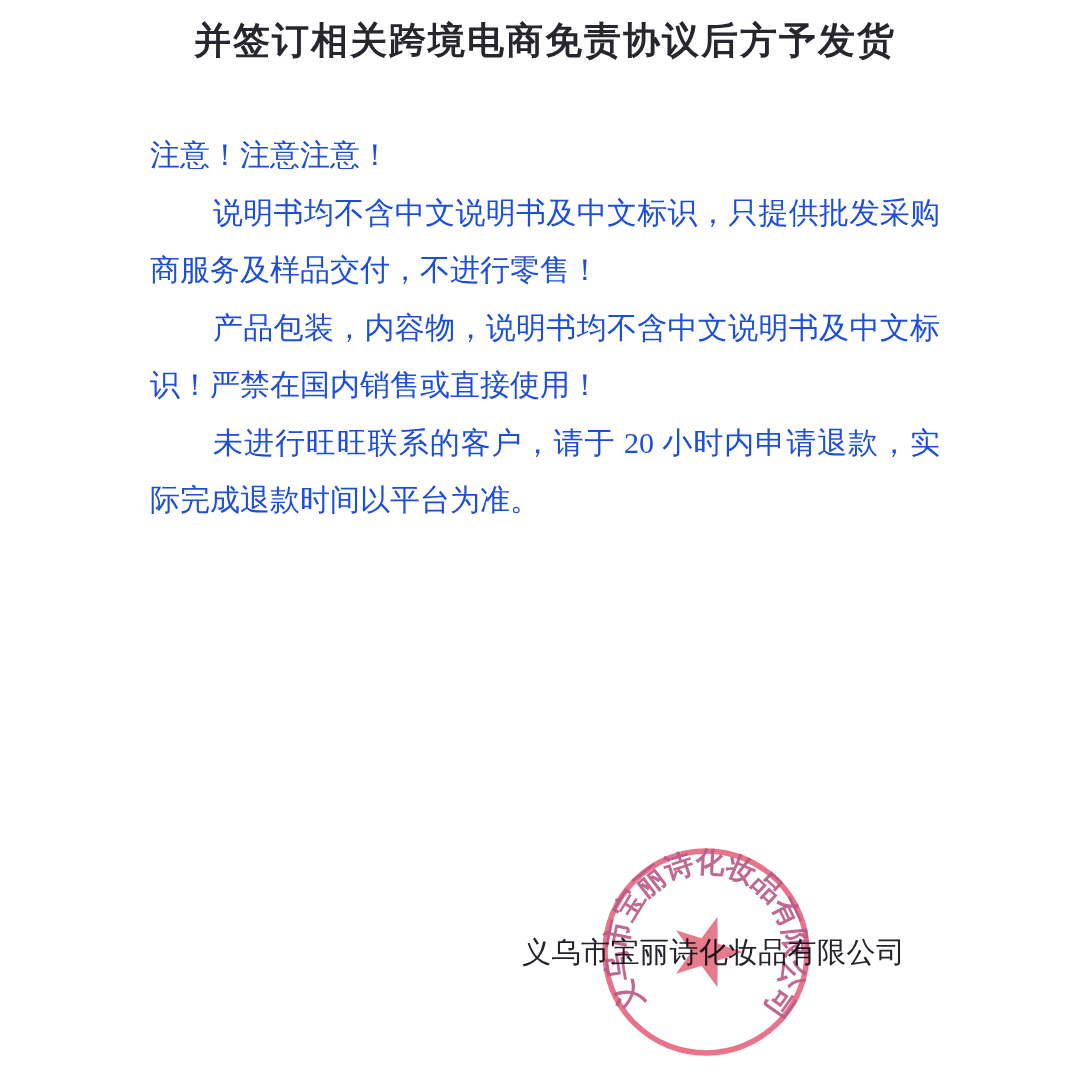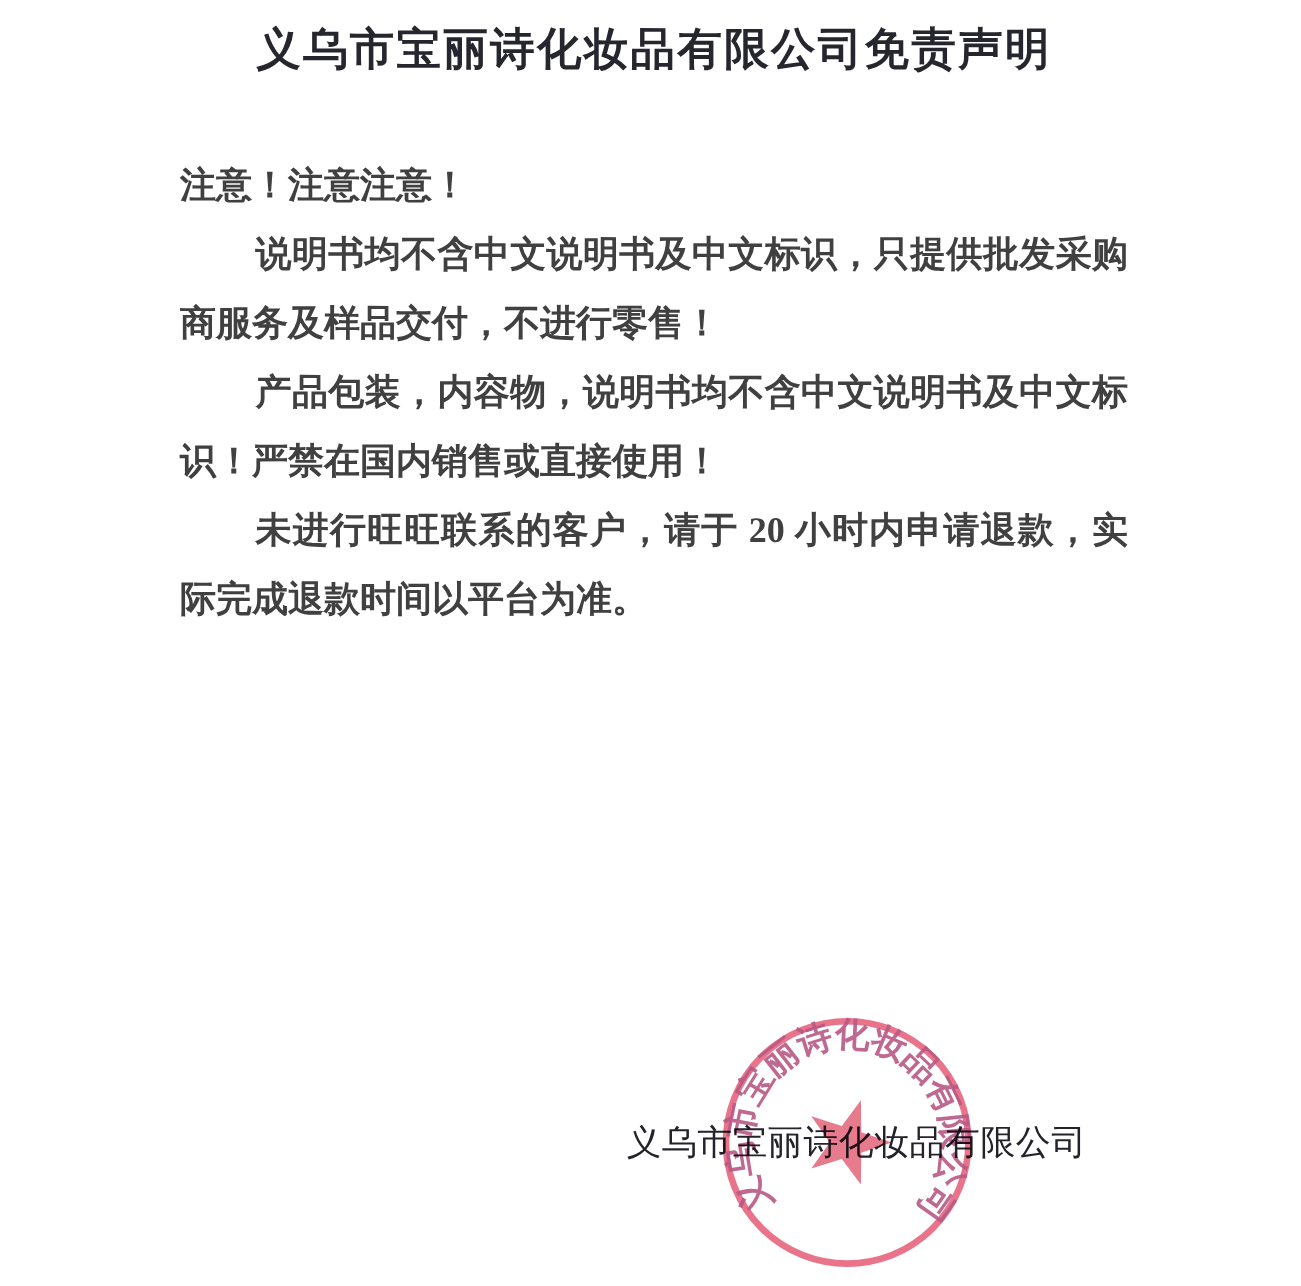--- a/index.html
+++ b/index.html
@@ -29,22 +29,21 @@
     white-space: nowrap;
   }
   .doc-body {
     position: absolute;
     top: 126px;
     left: 150px;
     width: 790px;
     font-size: 30px;
     line-height: 57.5px;
     text-align: justify;
-    color: #404040;
-    font-weight: bold;
+    color: #1d4ed8;
   }
   .doc-body p {
     margin: 0;
     padding: 0;
   }
   .doc-body p.indent {
     text-indent: 2.1em;
   }
   .signature-line {
     position: absolute;
@@ -67,21 +66,21 @@
   .seal-arc-font {
     font-family: "Liberation Serif", serif;
     font-weight: bold;
   }
 </style>
 </head>
 <body>
 
 <div class="page">
 
-  <div class="doc-title">义乌市宝丽诗化妆品有限公司免责声明</div>
+  <div class="doc-title">并签订相关跨境电商免责协议后方予发货</div>
 
   <div class="doc-body">
     <p>注意！注意注意！</p>
     <p class="indent">说明书均不含中文说明书及中文标识，只提供批发采购商服务及样品交付，不进行零售！</p>
     <p class="indent">产品包装，内容物，说明书均不含中文说明书及中文标识！严禁在国内销售或直接使用！</p>
     <p class="indent">未进行旺旺联系的客户，请于 20 小时内申请退款，实际完成退款时间以平台为准。</p>
   </div>
 
   <div class="signature-line">义乌市宝丽诗化妆品有限公司</div>
 

